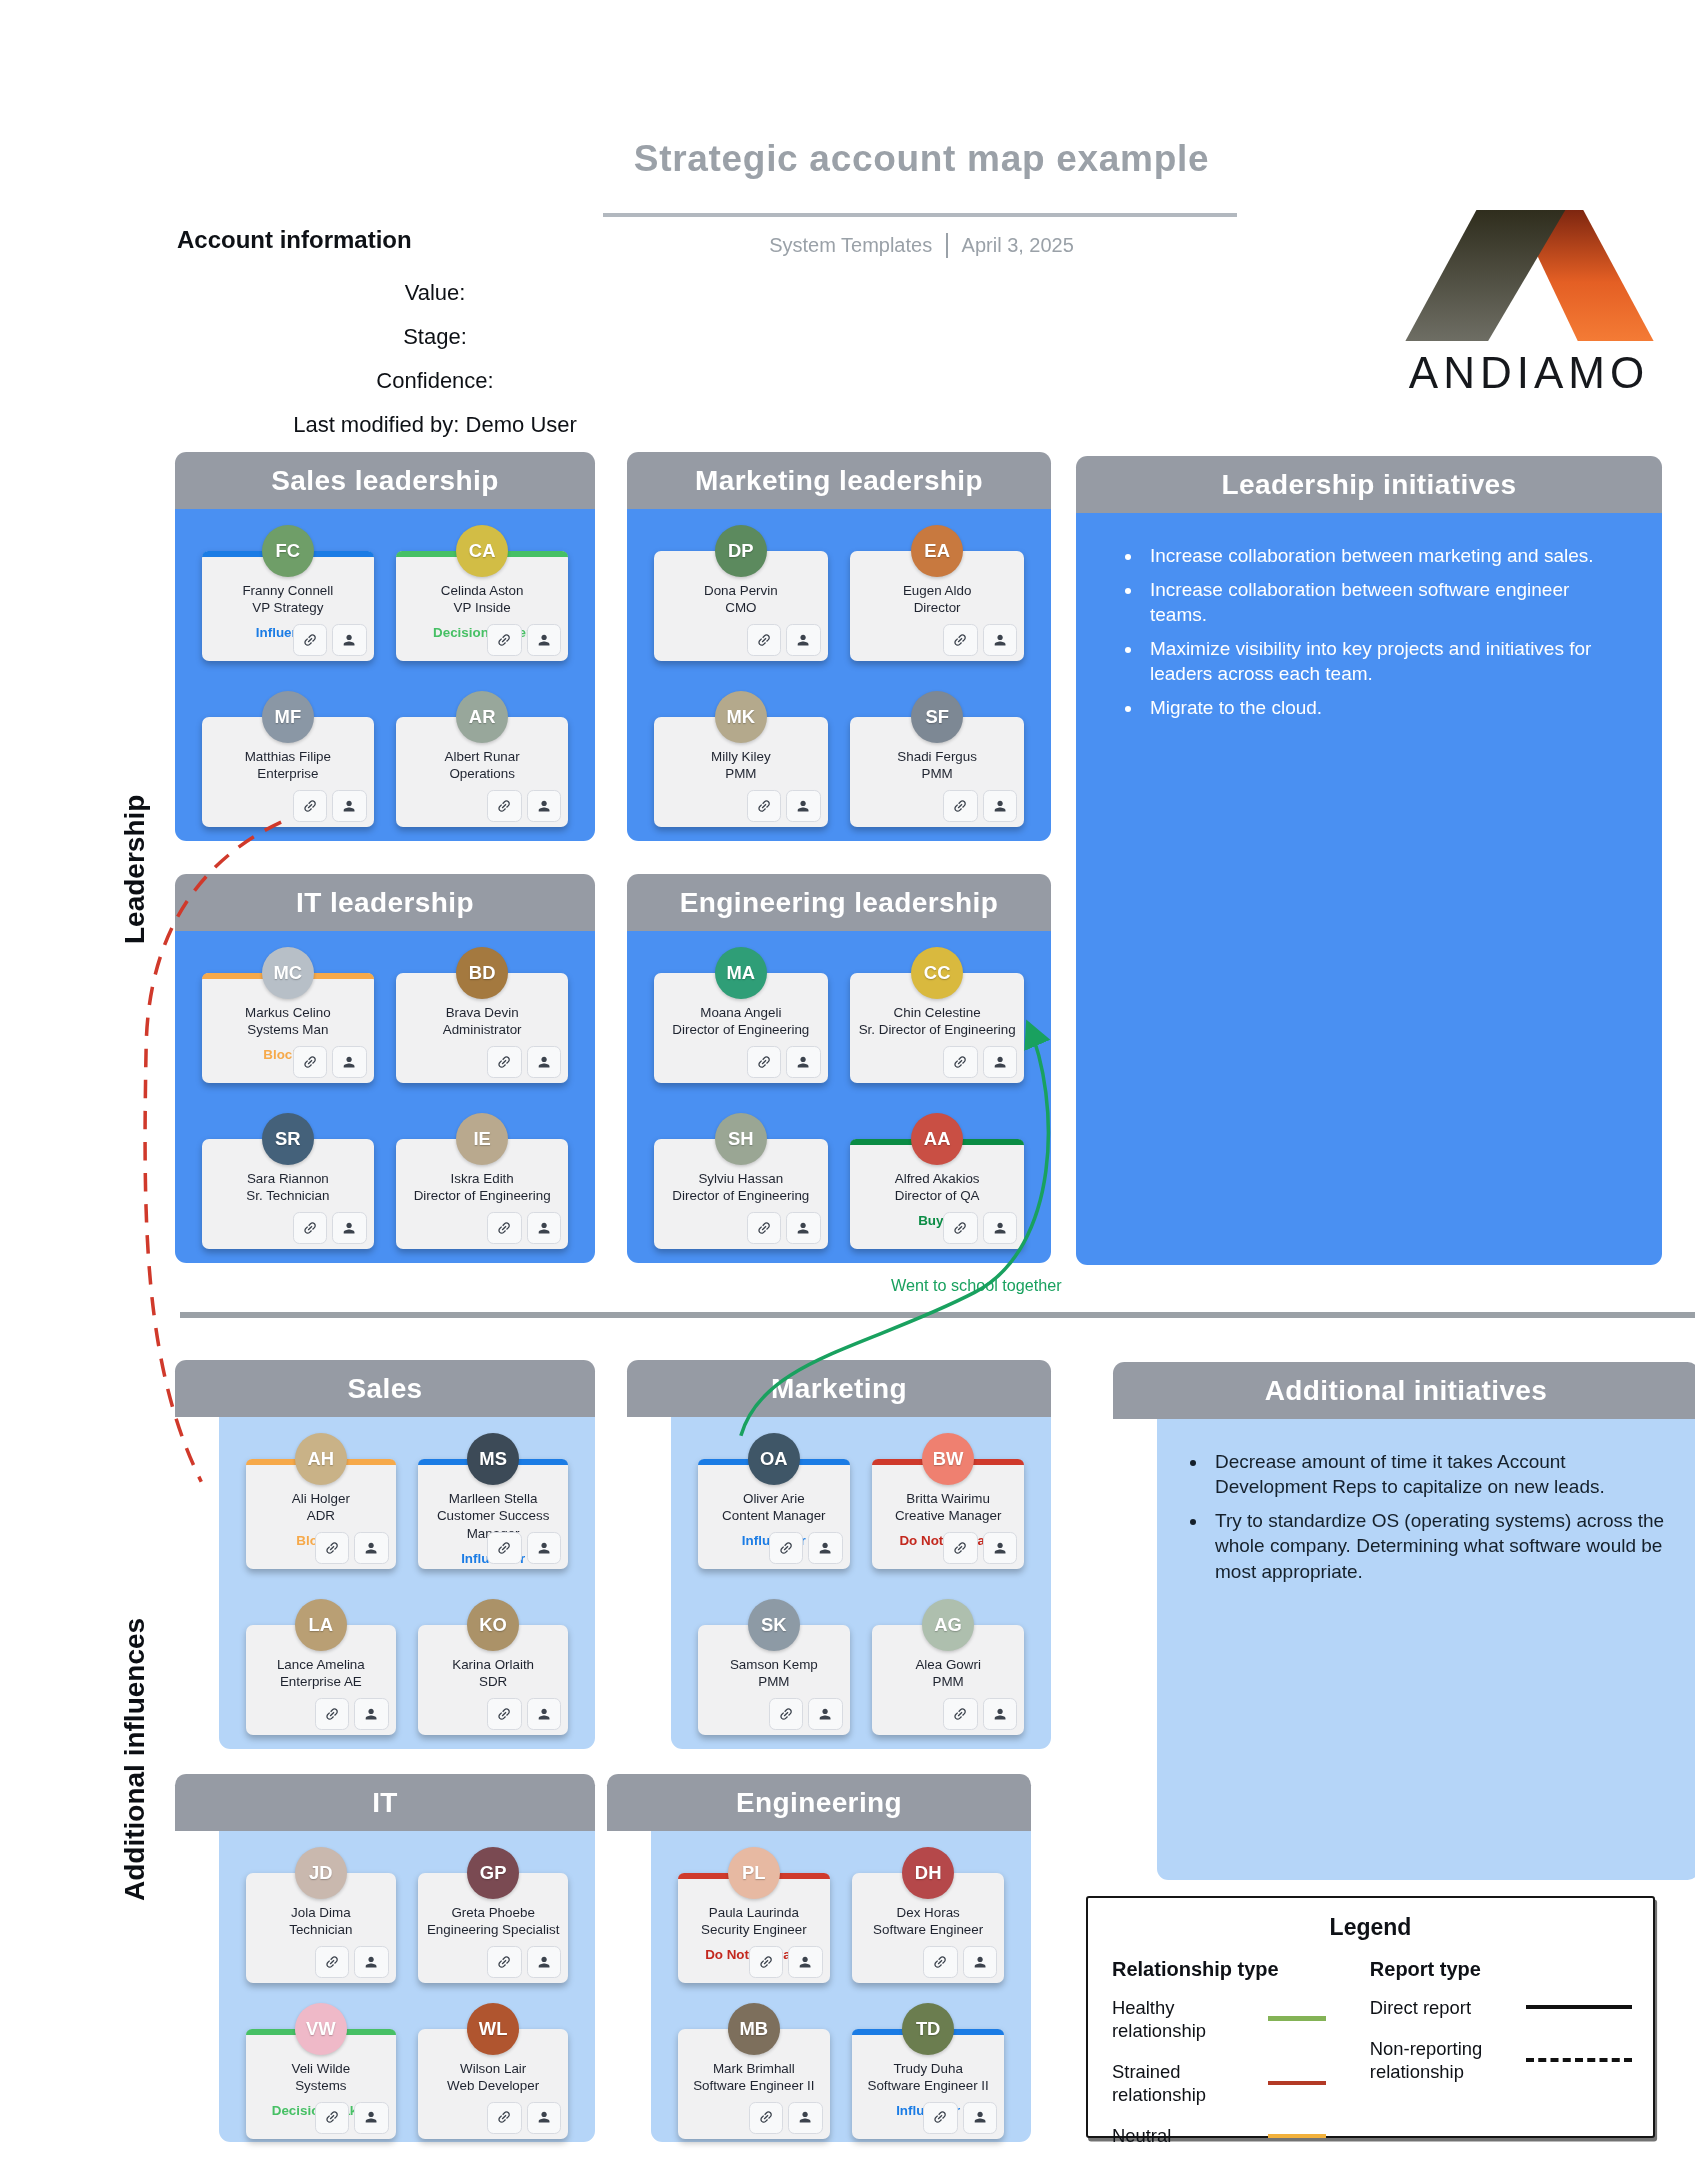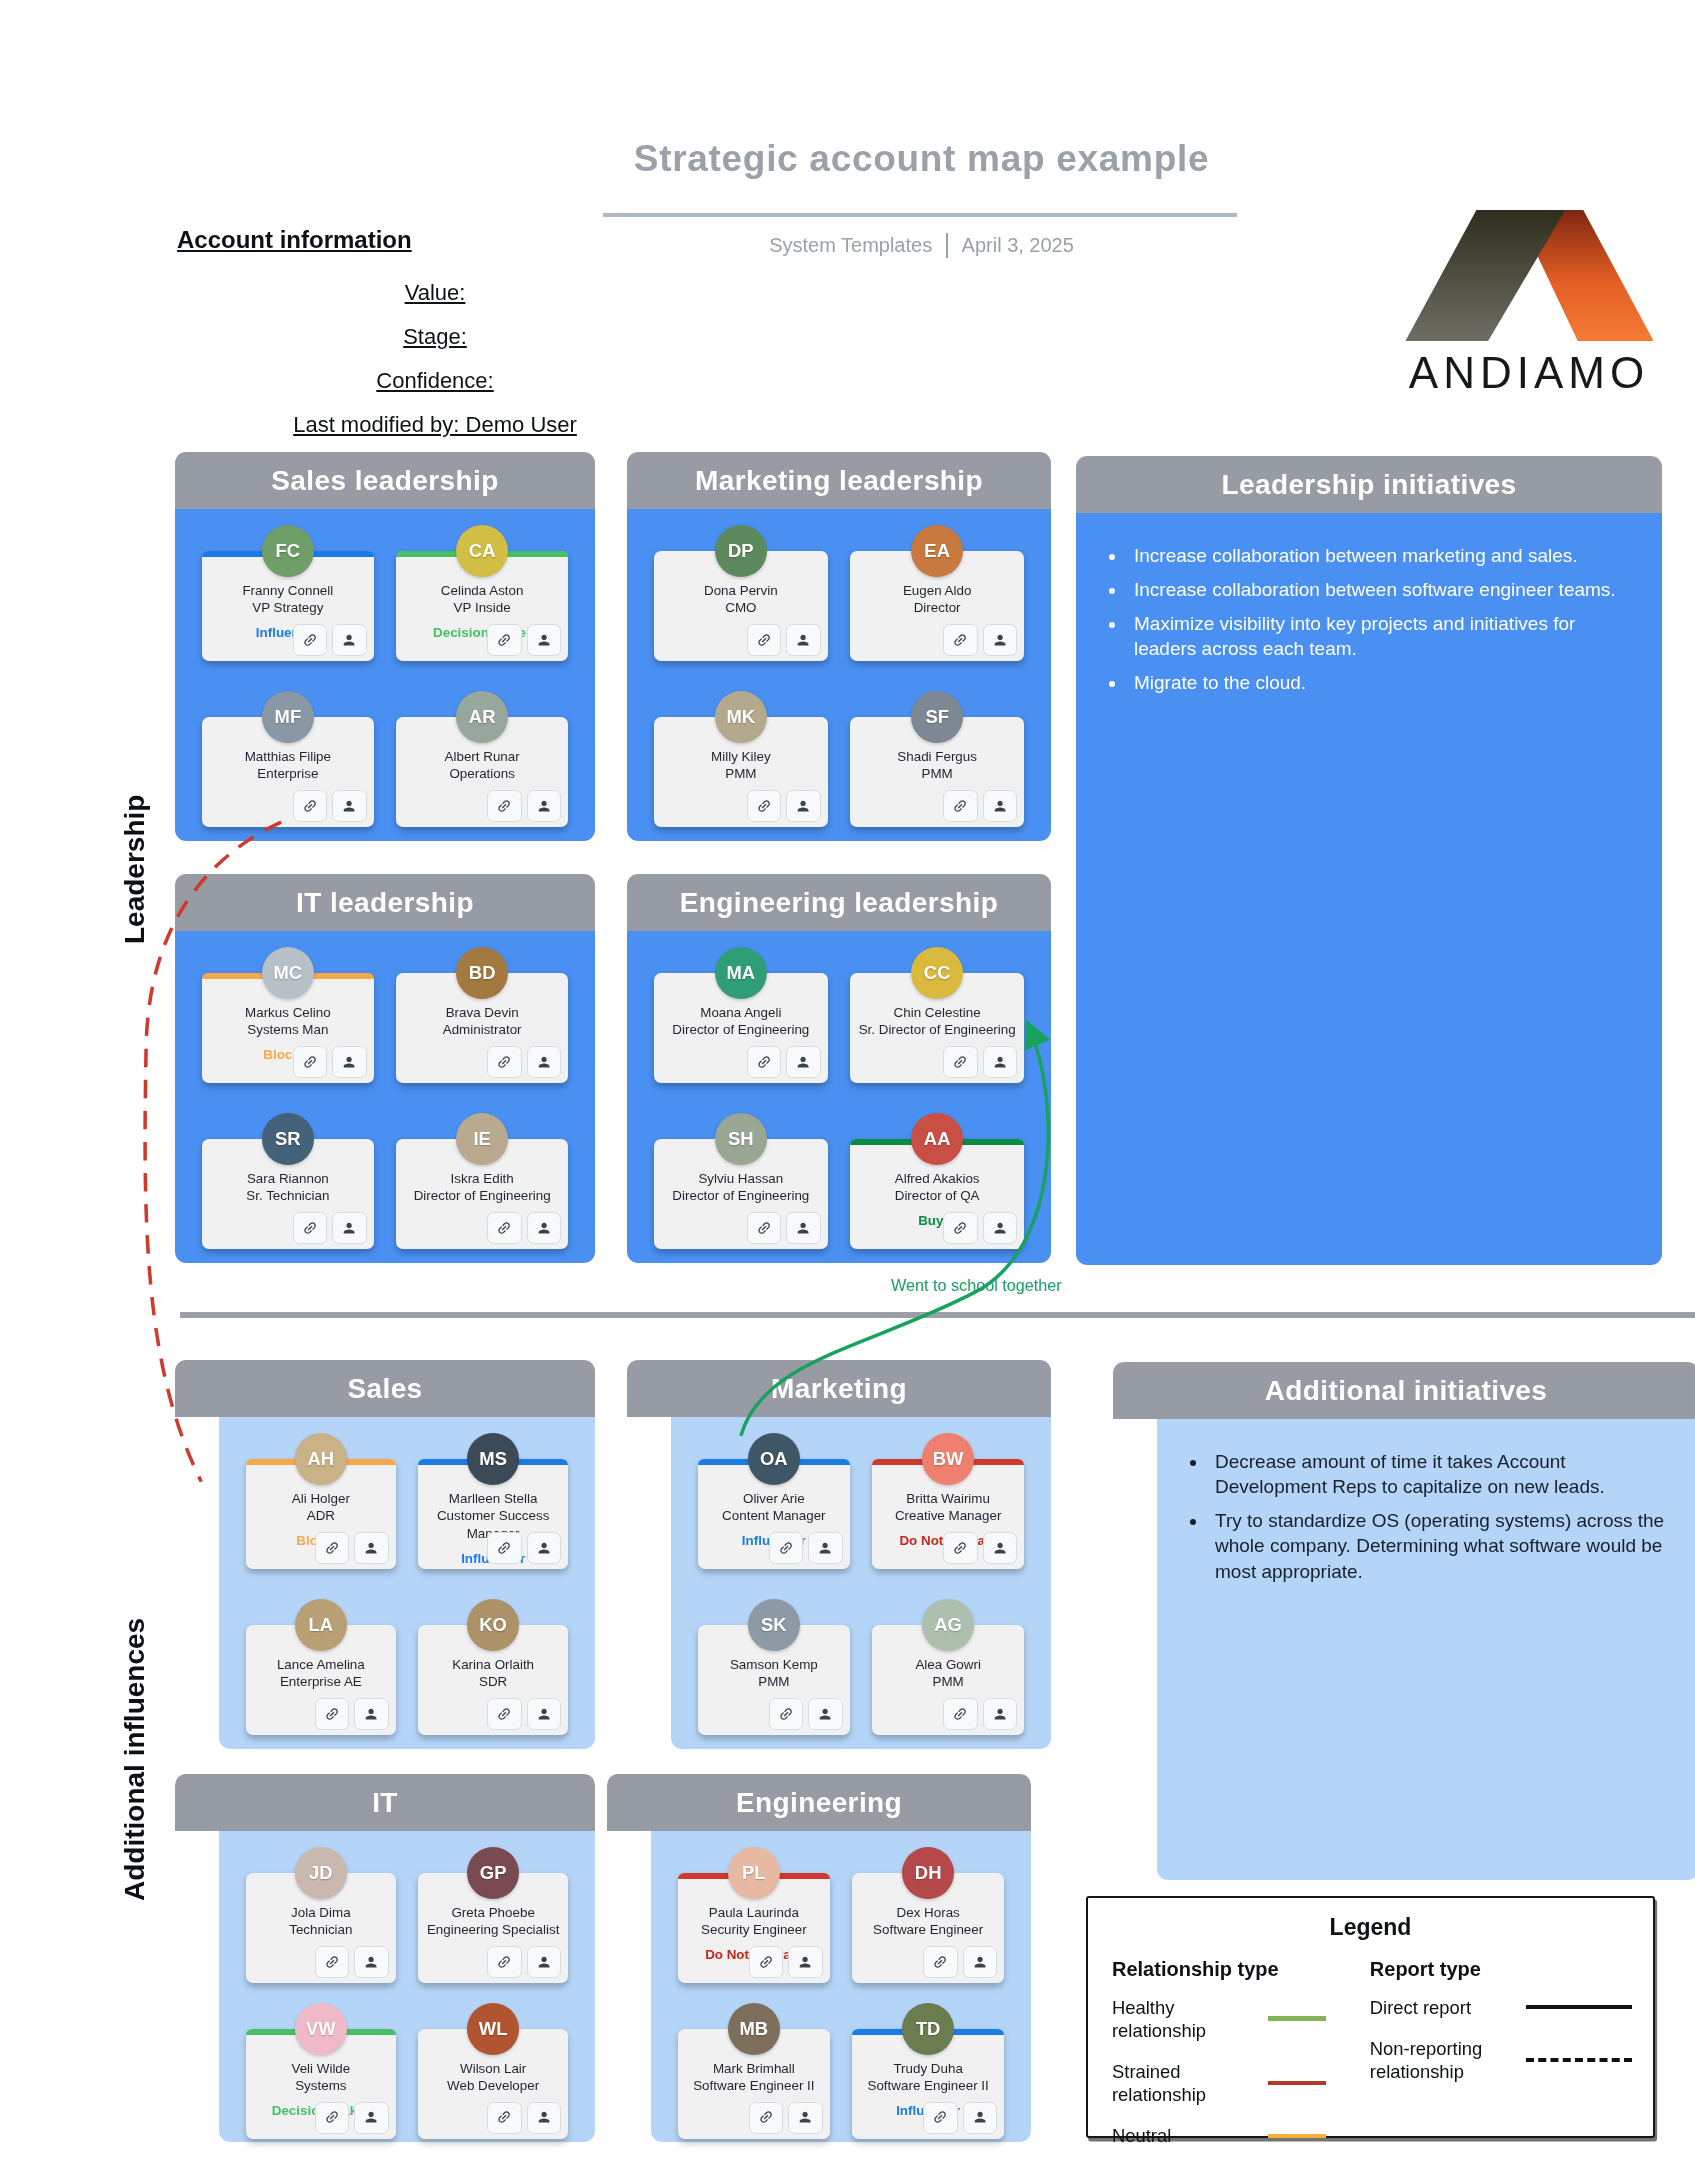--- a/index.html
+++ b/index.html
@@ -8,21 +8,21 @@
 
   
   .main-title{position:absolute;left:600px;top:138px;width:643px;text-align:center;
               font-size:37px;font-weight:bold;color:#9ba1a8;letter-spacing:0.7px;}
   .title-underline{position:absolute;left:603px;top:213px;width:634px;height:3.5px;background:#b2b8bf;}
   .subtitle{position:absolute;left:600px;top:233px;width:643px;display:flex;align-items:center;
             justify-content:center;gap:14px;font-size:20px;color:#9aa1a8;}
   .subtitle .sep{width:1.4px;height:25.4px;background:#9aa1a8;}
 
   
-  .account-info{position:absolute;left:177px;top:226px;width:516px;color:#0e1116;text-decoration:underline;}
+  .account-info{position:absolute;left:177px;top:226px;width:516px;color:#0e1116;}
   .account-info .heading{font-size:24px;font-weight:bold;margin-bottom:17px;}
   .account-info .line{font-size:22px;text-align:center;line-height:44px;}
 
   
   .logo{position:absolute;left:1402px;top:210px;width:254px;text-align:center;}
   .logo svg{display:block;margin:0 auto;}
   .logo-text{margin-top:7px;font-size:44px;font-weight:300;letter-spacing:5px;color:#16181c;}
 
   
   .vlabel{position:absolute;width:45px;display:flex;align-items:center;justify-content:center;
@@ -66,21 +66,21 @@
   .avatar-initials{color:#ffffff;font-size:18.4px;font-weight:bold;text-shadow:0 0.7px 1.4px rgba(0,0,0,0.25);}
   .card-name,.card-title{font-size:13.4px;color:#1f2430;line-height:1.3;}
   .card-badge{margin-top:8.5px;font-size:13.4px;font-weight:bold;}
   .card-actions{position:absolute;right:7px;bottom:5px;display:flex;gap:5px;}
   .icon-btn{width:32.5px;height:30px;background:#f8f9fa;border:0.7px solid #d8dbe1;border-radius:6.4px;
             display:flex;align-items:center;justify-content:center;cursor:pointer;}
   .icon-btn svg.rot{transform:rotate(-45deg);}
 
   
   #p-leadership-initiatives{left:1076px;top:456px;width:586px;}
-  #p-leadership-initiatives .group-body{height:752px;}
+  #p-leadership-initiatives .group-body{height:752px;padding-left:16px;}
   #p-additional-initiatives{left:1076px;top:1362px;width:586px;padding-left:37px;}
   #p-additional-initiatives .group-body{height:461px;}
   .panel-list{margin:0;padding:30px 32.5px 0 51px;}
   .panel-list li{font-size:19px;line-height:1.33;margin-bottom:8.5px;padding-left:7px;}
   .tone-dark .panel-list li{color:#ffffff;}
   .tone-light .panel-list li{color:#15202b;}
 
   
   .divider{position:absolute;left:180px;top:1312px;width:1515px;height:6.4px;background:#9aa0a6;}
 

